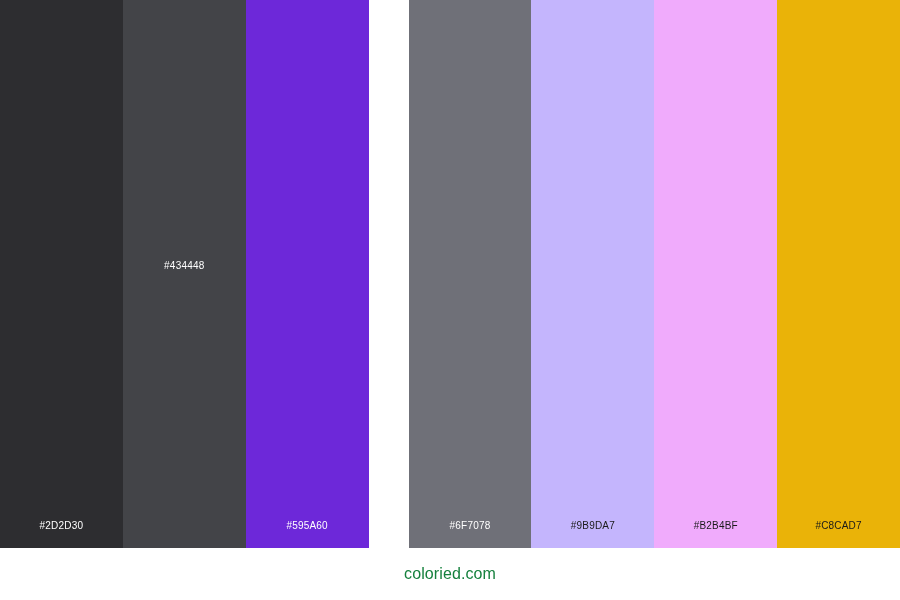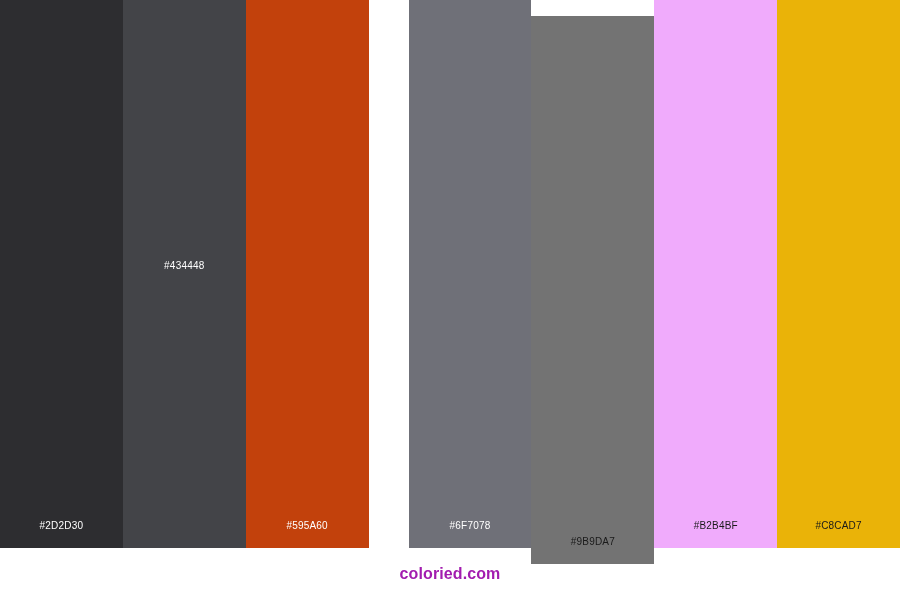--- a/index.html
+++ b/index.html
@@ -60,45 +60,45 @@
     height: 52px;
     flex: 0 0 52px;
     background: #ffffff;
     display: flex;
     align-items: center;
     justify-content: center;
   }
 
   #site-brand {
     font-size: 16px;
-    font-weight: 700;
-    color: #a21caf;
+    font-weight: 400;
+    color: #15803d;
     letter-spacing: 0.1px;
     line-height: 1;
   }
 </style>
 </head>
 <body>
 
 <div id="palette-page">
 
   <div id="swatch-strip">
       <div class="swatch on-dark" style="background-color: rgb(45, 45, 48);">
         <span class="swatch-label">#2D2D30</span>
       </div>
       <div class="swatch on-dark" style="background-color: rgb(67, 68, 72); align-items: center;">
         <span class="swatch-label">#434448</span>
       </div>
-      <div class="swatch on-dark" style="background-color: #c2410c;">
+      <div class="swatch on-dark" style="background-color: #6d28d9;">
         <span class="swatch-label">#595A60</span>
       </div>
       <div class="swatch on-dark" style="background-color: rgb(111, 112, 120); margin-left: 40px;">
         <span class="swatch-label">#6F7078</span>
       </div>
-      <div class="swatch on-light" style="background-color: #737373; margin-top: 16px;">
+      <div class="swatch on-light" style="background-color: #c4b5fd;">
         <span class="swatch-label">#9B9DA7</span>
       </div>
       <div class="swatch on-light" style="background-color: #f0abfc;">
         <span class="swatch-label">#B2B4BF</span>
       </div>
       <div class="swatch on-light" style="background-color: #eab308;">
         <span class="swatch-label">#C8CAD7</span>
       </div>
     </div>
 

